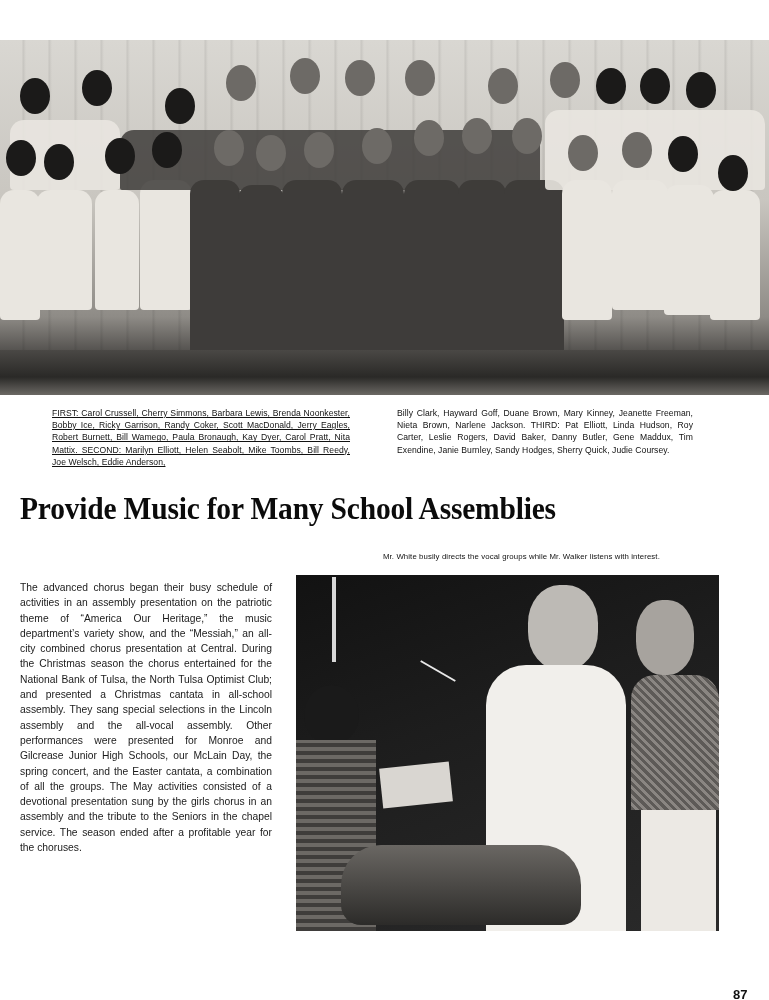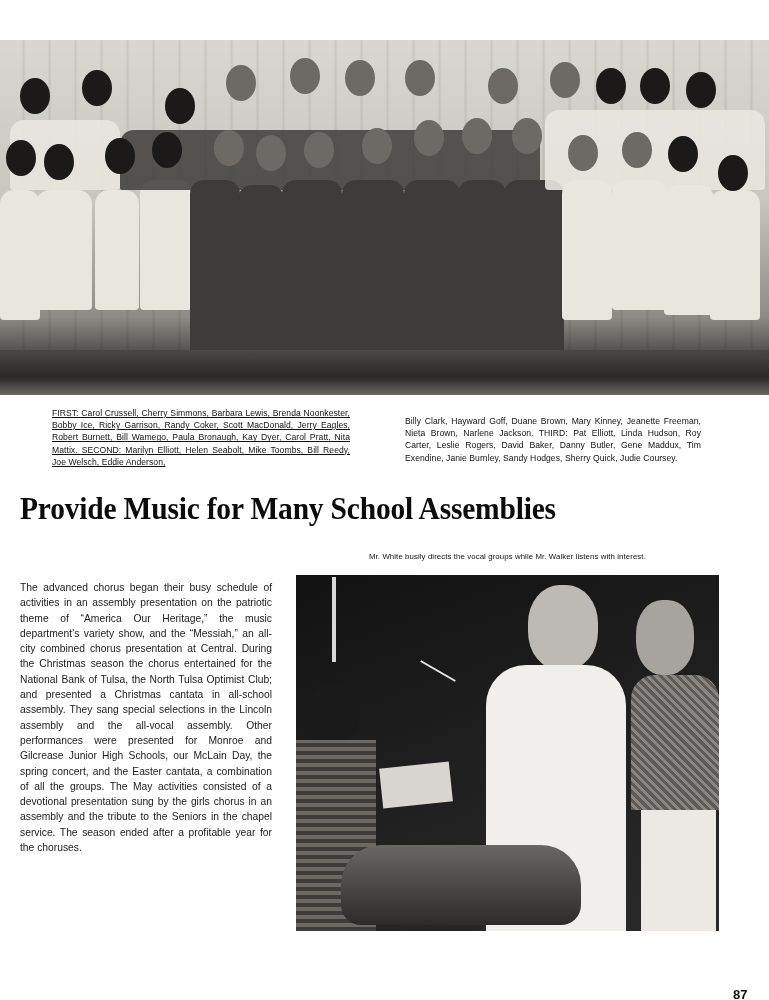--- a/index.html
+++ b/index.html
@@ -11,21 +11,21 @@
       linear-gradient(180deg, #d9d7d2 0%, #c9c6c0 45%, #8e8b86 78%, #3a3836 92%, #5a5854 100%);
   }
   .head { position:absolute; width:30px; height:36px; border-radius:50%; background:#6d6a66; }
   .head.dark { background:#1b1a19; }
   .suit { position:absolute; background:#3e3c3a; border-radius:14px 14px 2px 2px; }
   .dress { position:absolute; background:#e9e6e0; border-radius:14px 14px 4px 4px; }
   #photo-caption { position:absolute; top:407px; font-size:8.6px; line-height:12.2px; text-align:justify; letter-spacing:0.05px; }
   #caption-col1 { left:52px; width:298px;text-decoration:underline; }
   #caption-col2 { left:397px; width:296px; }
   #headline { position:absolute; left:20px; top:490px; font-family:"Liberation Serif", serif; font-weight:bold; font-size:29.5px; letter-spacing:-0.2px; color:#0b0b0b; white-space:nowrap; transform:scaleY(1.1); transform-origin:left top; }
-  #photo2-caption { position:absolute; left:369px; top:552px; font-size:7.8px; white-space:nowrap; letter-spacing:0.1px; }
+  #photo2-caption { position:absolute; left:383px; top:552px; font-size:7.8px; white-space:nowrap; letter-spacing:0.1px; }
   #body-text { position:absolute; left:20px; top:580px; width:252px; font-size:10.3px; line-height:15.3px; text-align:justify; color:#1a1a1a; }
   #director-photo { left:296px; top:575px; width:423px; height:356px; background:linear-gradient(160deg, #121212 0%, #1d1d1d 40%, #2a2a2a 100%); }
   #page-number { position:absolute; left:733px; top:963px; font-weight:bold; font-size:13px;margin-top:24px; }
 </style>
 </head>
 <body>
 
 <div id="group-photo" class="photo" role="img" aria-label="Advanced chorus group photo: three rows of students on risers in front of a curtain">
 
   <div class="dress" style="left:0;top:150px;width:40px;height:130px;"></div>
@@ -74,21 +74,21 @@
   <div class="head" style="left:568px;top:95px;"></div>
   <div class="head" style="left:622px;top:92px;"></div>
   <div class="head dark" style="left:668px;top:96px;"></div>
   <div class="head dark" style="left:718px;top:115px;"></div>
 
   <div style="position:absolute;left:0;top:310px;width:769px;height:45px;background:linear-gradient(180deg,#4a4845,#2a2927 60%,#6b6864);"></div>
 </div>
 
 <div id="photo-caption">
   <p id="caption-col1" style="position:absolute;margin:0;">FIRST: Carol Crussell, Cherry Simmons, Barbara Lewis, Brenda Noonkester, Bobby Ice, Ricky Garrison, Randy Coker, Scott MacDonald, Jerry Eagles, Robert Burnett, Bill Wamego, Paula Bronaugh, Kay Dyer, Carol Pratt, Nita Mattix. SECOND: Marilyn Elliott, Helen Seabolt, Mike Toombs, Bill Reedy, Joe Welsch, Eddie Anderson,</p>
-  <p id="caption-col2" style="position:absolute;margin:8px;">Billy Clark, Hayward Goff, Duane Brown, Mary Kinney, Jeanette Freeman, Nieta Brown, Narlene Jackson. THIRD: Pat Elliott, Linda Hudson, Roy Carter, Leslie Rogers, David Baker, Danny Butler, Gene Maddux, Tim Exendine, Janie Burnley, Sandy Hodges, Sherry Quick, Judie Coursey.</p>
+  <p id="caption-col2" style="position:absolute;margin:0;">Billy Clark, Hayward Goff, Duane Brown, Mary Kinney, Jeanette Freeman, Nieta Brown, Narlene Jackson. THIRD: Pat Elliott, Linda Hudson, Roy Carter, Leslie Rogers, David Baker, Danny Butler, Gene Maddux, Tim Exendine, Janie Burnley, Sandy Hodges, Sherry Quick, Judie Coursey.</p>
 </div>
 
 <h1 id="headline" style="margin:0;">Provide Music for Many School Assemblies</h1>
 
 <div id="photo2-caption">Mr. White busily directs the vocal groups while Mr. Walker listens with interest.</div>
 
 <p id="body-text" style="margin:0;">The advanced chorus began their busy schedule of activities in an assembly presentation on the patriotic theme of “America Our Heritage,” the music department’s variety show, and the “Messiah,” an all-city combined chorus presentation at Central. During the Christmas season the chorus entertained for the National Bank of Tulsa, the North Tulsa Optimist Club; and presented a Christmas cantata in all-school assembly. They sang special selections in the Lincoln assembly and the all-vocal assembly. Other performances were presented for Monroe and Gilcrease Junior High Schools, our McLain Day, the spring concert, and the Easter cantata, a combination of all the groups. The May activities consisted of a devotional presentation sung by the girls chorus in an assembly and the tribute to the Seniors in the chapel service. The season ended after a profitable year for the choruses.</p>
 
 <div id="director-photo" class="photo" role="img" aria-label="Mr. White conducting with a baton while Mr. Walker listens">
 

